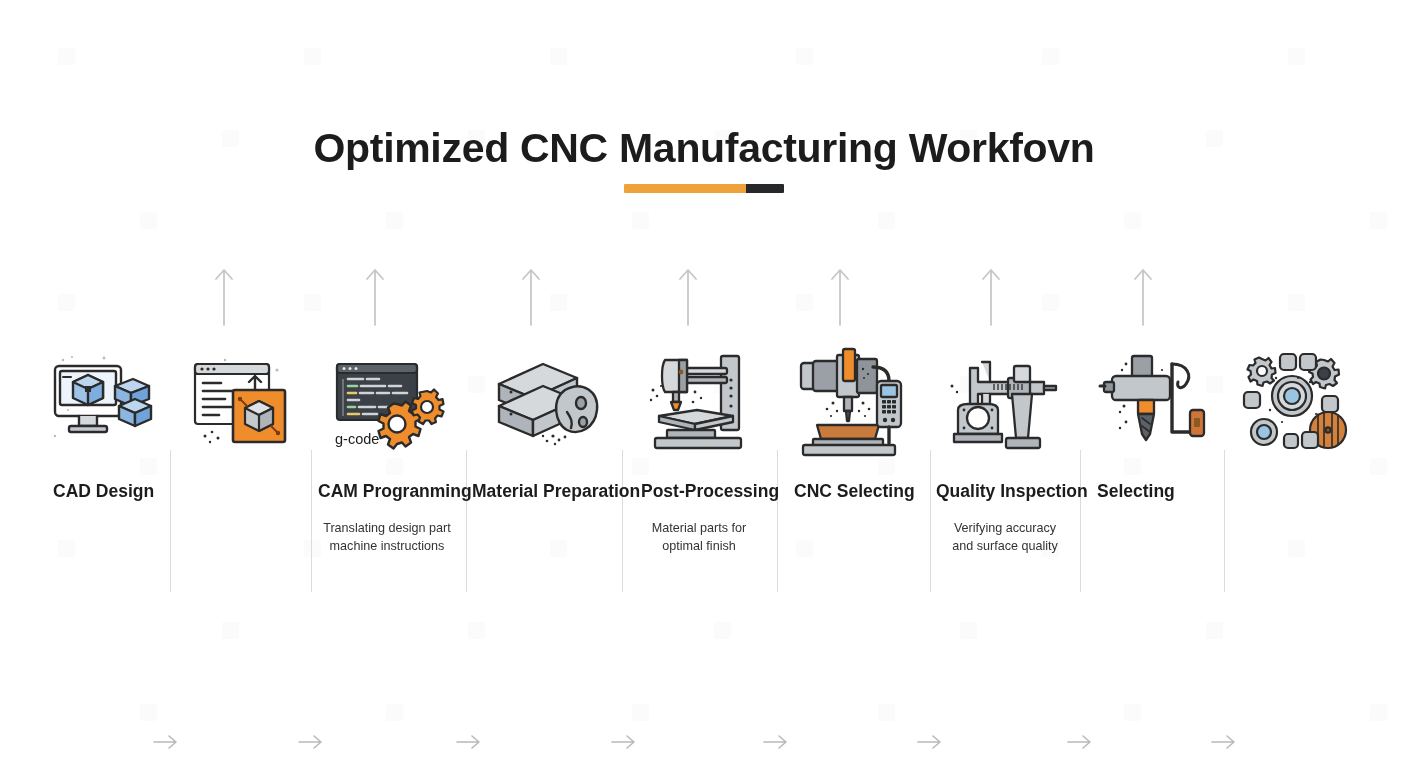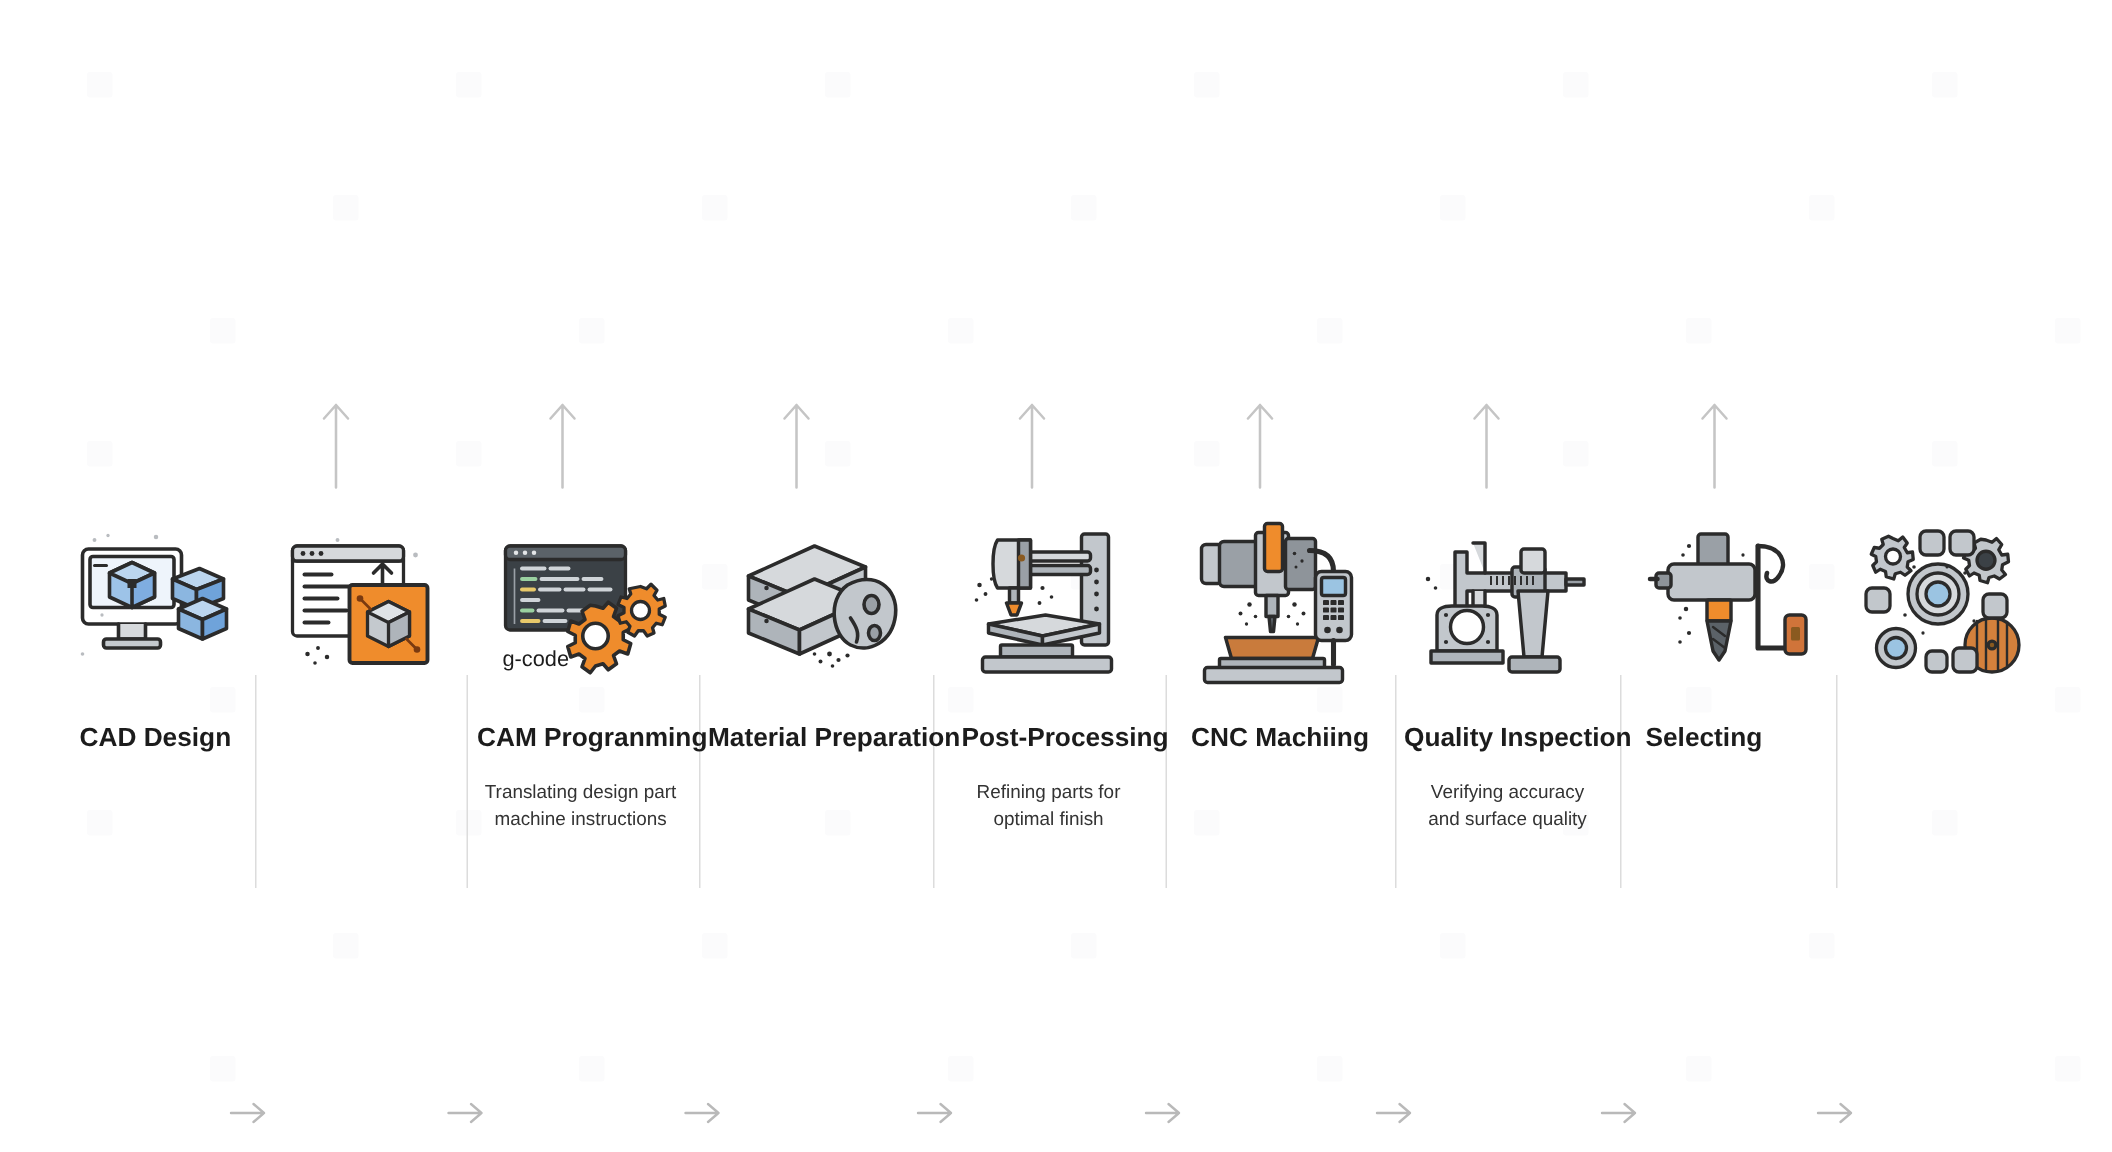--- a/index.html
+++ b/index.html
@@ -163,20 +163,27 @@
       <div class="wm" style="left: 960px; top: 622px;"></div>
       <div class="wm" style="left: 1206px; top: 622px;"></div>
       <div class="wm" style="left: 140px; top: 704px;"></div>
       <div class="wm" style="left: 386px; top: 704px;"></div>
       <div class="wm" style="left: 632px; top: 704px;"></div>
       <div class="wm" style="left: 878px; top: 704px;"></div>
       <div class="wm" style="left: 1124px; top: 704px;"></div>
       <div class="wm" style="left: 1370px; top: 704px;"></div>
     </div>
 
+  <div id="title-block">
+    <div id="title">Optimized CNC Manufacturing Workfovn</div>
+    <div id="accent-bar">
+      <div class="seg-a"></div>
+      <div class="seg-b"></div>
+    </div>
+  </div>
 
   <div id="flow">
       <div class="up-arrow" style="left: 211px;">
         <svg width="26" height="62" viewBox="0 0 26 62">
           <path d="M13 60 L13 5 M5 14 L13 5 L21 14" stroke="#c5c5c5" stroke-width="1.7" fill="none" stroke-linecap="round" stroke-linejoin="round"></path>
         </svg>
       </div>
       <div class="up-arrow" style="left: 362px;">
         <svg width="26" height="62" viewBox="0 0 26 62">
           <path d="M13 60 L13 5 M5 14 L13 5 L21 14" stroke="#c5c5c5" stroke-width="1.7" fill="none" stroke-linecap="round" stroke-linejoin="round"></path>
@@ -629,24 +636,24 @@
   <div class="divider" style="left:622px"></div>
   <div class="divider" style="left:777px"></div>
   <div class="divider" style="left:930px"></div>
   <div class="divider" style="left:1080px"></div>
   <div class="divider" style="left:1224px"></div>
 
   <div class="step-title" style="left:53px">CAD Design</div>
   <div class="step-title" style="left:318px">CAM Progranming</div>
   <div class="step-title" style="left:472px">Material Preparation</div>
   <div class="step-title" style="left:641px">Post-Processing</div>
-  <div class="step-title" style="left:794px">CNC Machiing</div>
+  <div class="step-title" style="left:794px">CNC Selecting</div>
   <div class="step-title" style="left:936px">Quality Inspection</div>
   <div class="step-title" style="left:1097px">Selecting</div>
 
   <div class="step-desc" style="left:311px">Translating design part
 machine instructions</div>
-  <div class="step-desc" style="left:623px">Refining parts for
+  <div class="step-desc" style="left:623px">Material parts for
 optimal finish</div>
   <div class="step-desc" style="left:929px">Verifying accuracy
 and surface quality</div>
 
 </div>
 
 </body></html>

